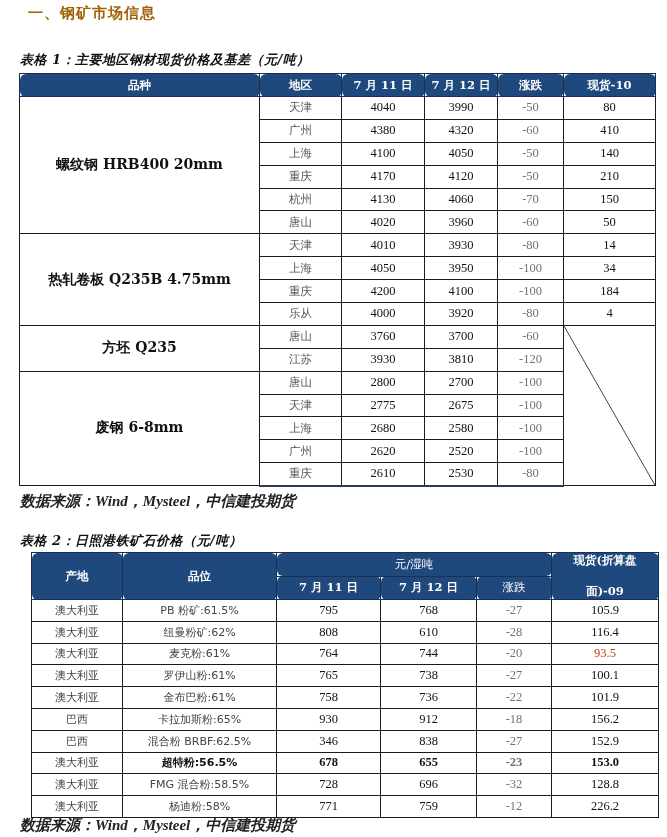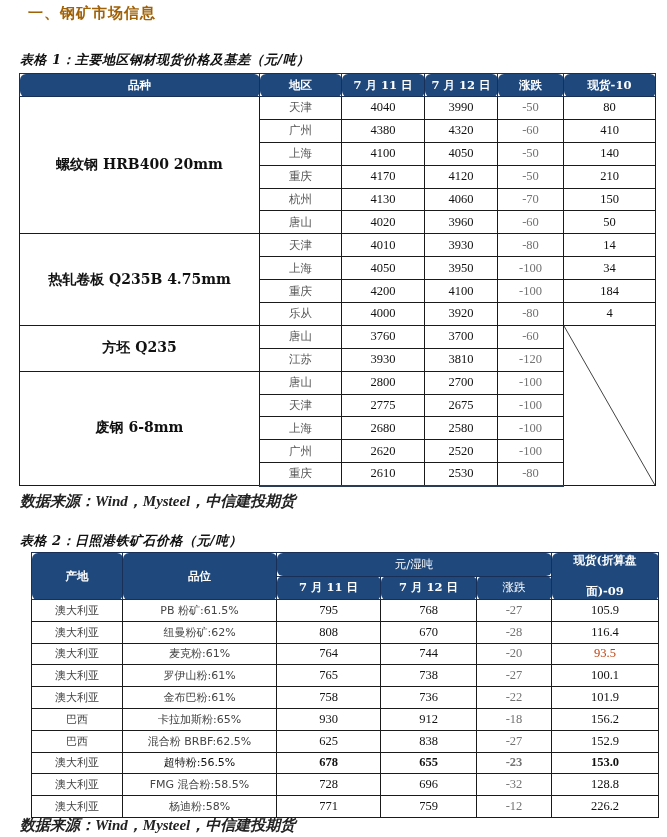--- a/index.html
+++ b/index.html
@@ -19,21 +19,21 @@
   .t1 tr.row { height:22.9px; }
   .variety { font-weight:bold; font-family:"DejaVu Serif", serif; font-size:14px; }
   .region { color:#555; font-family:"DejaVu Sans", sans-serif; font-size:11.5px; }
   .chg { color:#737373; }
   .red { color:#c2410c; }
   .bold { font-weight:bold; }
   .t2 tr.hdr1 { height:22px; }
   .t2 tr.hdr2 { height:22px; }
   .t2 tr.row { height:21.8px; }
   .t2 td.origin, .t2 td.grade { color:#444; font-family:"DejaVu Sans", sans-serif; font-size:11px; }
-  .t2 td.grade.bold { color:#111; font-weight:normal; }
+  .t2 td.grade.bold { color:#111; font-weight:bold; }
   .diag-cell { position:relative; }
   .diag-svg { position:absolute; left:0; top:0; width:100%; height:100%; }
   .thick-bottom td { border-bottom:2px solid #2a3b55; }
 </style>
 </head>
 <body>
 
 <div class="section-title">一、钢矿市场信息</div>
 
 <div class="caption" style="top:51px;">表格 1：主要地区钢材现货价格及基差（元/吨）</div>
@@ -218,21 +218,21 @@
     <td class="grade">PB 粉矿:61.5%</td>
     <td>795</td>
     <td>768</td>
     <td class="chg">-27</td>
     <td>105.9</td>
   </tr>
   <tr class="row">
     <td class="origin">澳大利亚</td>
     <td class="grade">纽曼粉矿:62%</td>
     <td>808</td>
-    <td>670</td>
+    <td>610</td>
     <td class="chg">-28</td>
     <td>116.4</td>
   </tr>
   <tr class="row">
     <td class="origin">澳大利亚</td>
     <td class="grade">麦克粉:61%</td>
     <td>764</td>
     <td>744</td>
     <td class="chg">-20</td>
     <td class="red">93.5</td>
@@ -257,21 +257,21 @@
     <td class="origin">巴西</td>
     <td class="grade">卡拉加斯粉:65%</td>
     <td>930</td>
     <td>912</td>
     <td class="chg">-18</td>
     <td>156.2</td>
   </tr>
   <tr class="row">
     <td class="origin">巴西</td>
     <td class="grade">混合粉 BRBF:62.5%</td>
-    <td>625</td>
+    <td>346</td>
     <td>838</td>
     <td class="chg">-27</td>
     <td>152.9</td>
   </tr>
   <tr class="row">
     <td class="origin">澳大利亚</td>
     <td class="grade bold">超特粉:56.5%</td>
     <td class="bold">678</td>
     <td class="bold">655</td>
     <td class="chg bold">-23</td>

